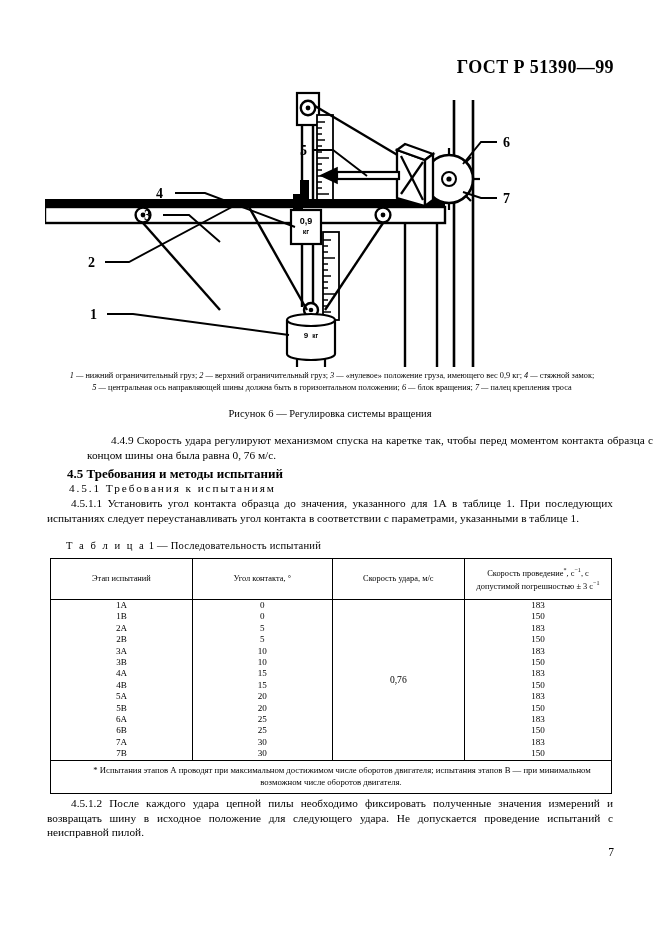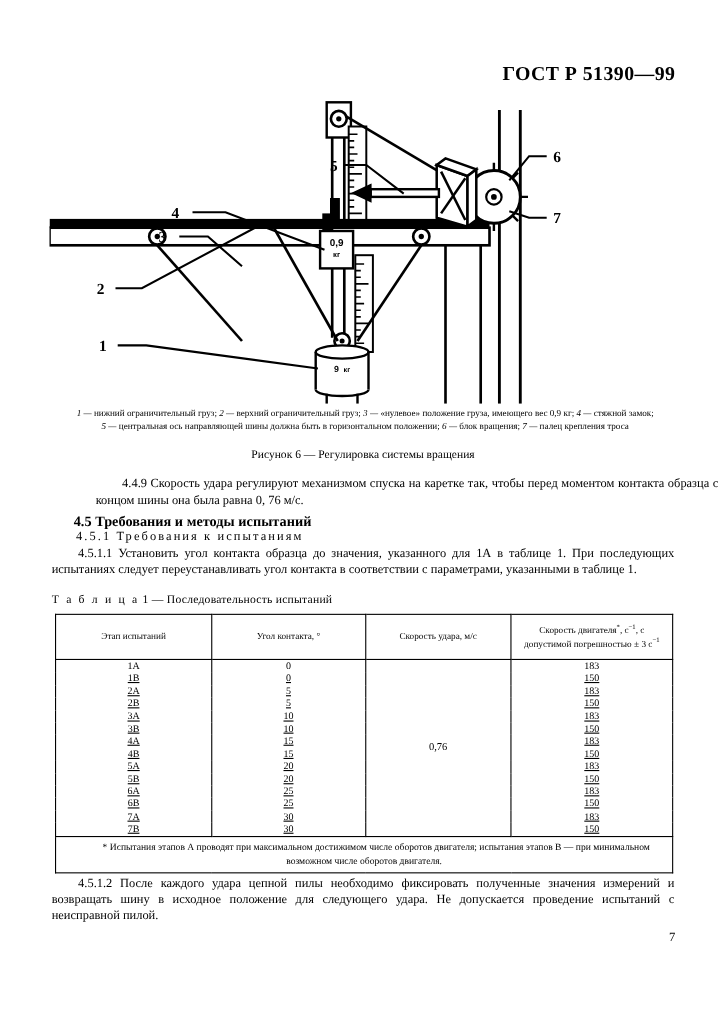--- a/index.html
+++ b/index.html
@@ -81,21 +81,21 @@
   .indent { text-indent: 24px; display: block; }
 
   
   .tbl-caption {
     position: absolute;
     left: 47px;
     top: 540px;
     font-size: 10.6px;
     letter-spacing: 0.2px;
   }
-  .tbl-caption .sp { letter-spacing: 2.0px; }
+  .tbl-caption .sp { letter-spacing: 2.0px; margin-left: 19px; }
 
   table.seq {
     position: absolute;
     left: 50px;
     top: 558px;
     width: 562px;
     border-collapse: collapse;
     font-size: 8.6px;
     background: #fff;
     border-radius: 10px;
@@ -111,21 +111,21 @@
     height: 36px;
     font-size: 8.4px;
     line-height: 1.35;
     padding: 2px 5px;
   }
   table.seq tbody td {
     height: 11.4px;
     line-height: 11.4px;
     font-size: 9.1px;
   }
-  table.seq tbody td.nb-top { border-top: none; text-decoration: underline; }
+  table.seq tbody td.nb-top { border-top: none; }
   table.seq tbody td.nb-bot { border-bottom: none; }
   table.seq td.speed-merge { font-size: 9.6px; }
   .col-a { width: 25.3%; }
   .col-b { width: 24.9%; }
   .col-c { width: 23.6%; }
   .col-d { width: 26.2%; }
   .note-cell {
     text-align: right;
     font-size: 8.7px;
     line-height: 1.36;
@@ -348,21 +348,21 @@
     <span>— Последовательность испытаний</span>
   </div>
 
   <table class="seq">
     <thead>
       <tr>
         <th class="col-a">Этап испытаний</th>
         <th class="col-b">Угол контакта, °</th>
         <th class="col-c">Скорость удара, м/с</th>
         <th class="col-d">
-          <span>Скорость двигателя</span><sup>*</sup><span>, с</span><sup>−1</sup><span>, с</span><br>
+          <span>Скорость проведение</span><sup>*</sup><span>, с</span><sup>−1</sup><span>, с</span><br>
           <span>допустимой погрешностью ± 3  с</span><sup>−1</sup>
         </th>
       </tr>
     </thead>
     <tbody id="tbl-body">
         <tr>
           <td class="col-a nb-bot">1А</td>
           <td class="col-b nb-bot">0</td>
           <td class="col-c speed-merge" rowspan="14">0,76</td>
           <td class="col-d nb-bot">183</td>

